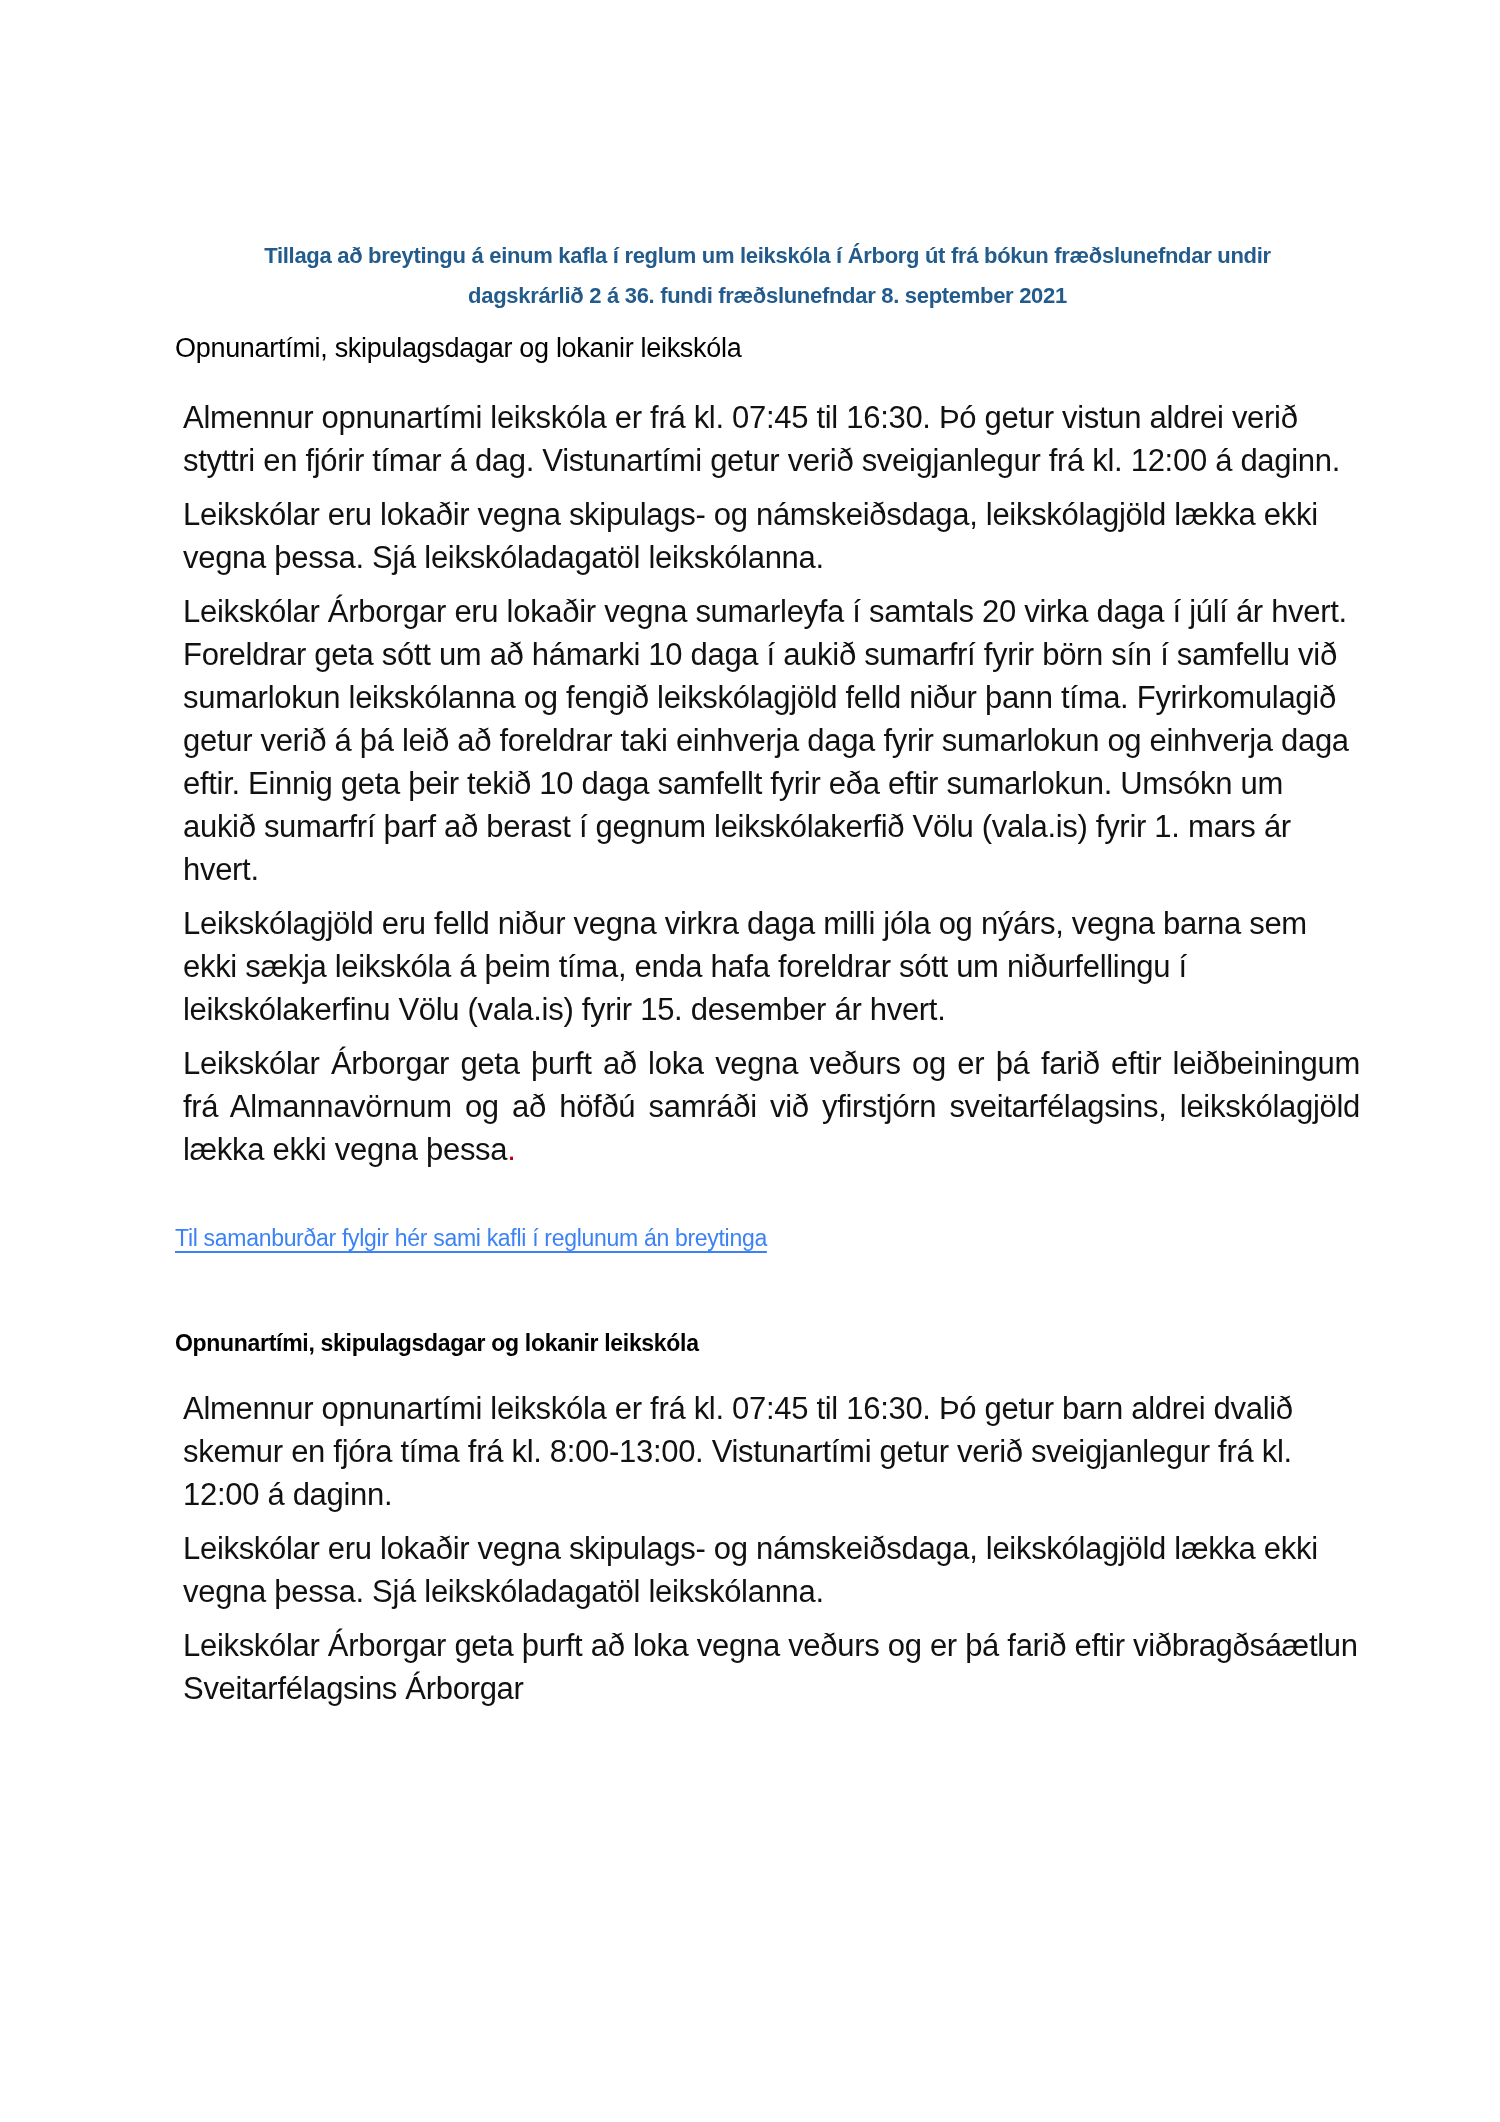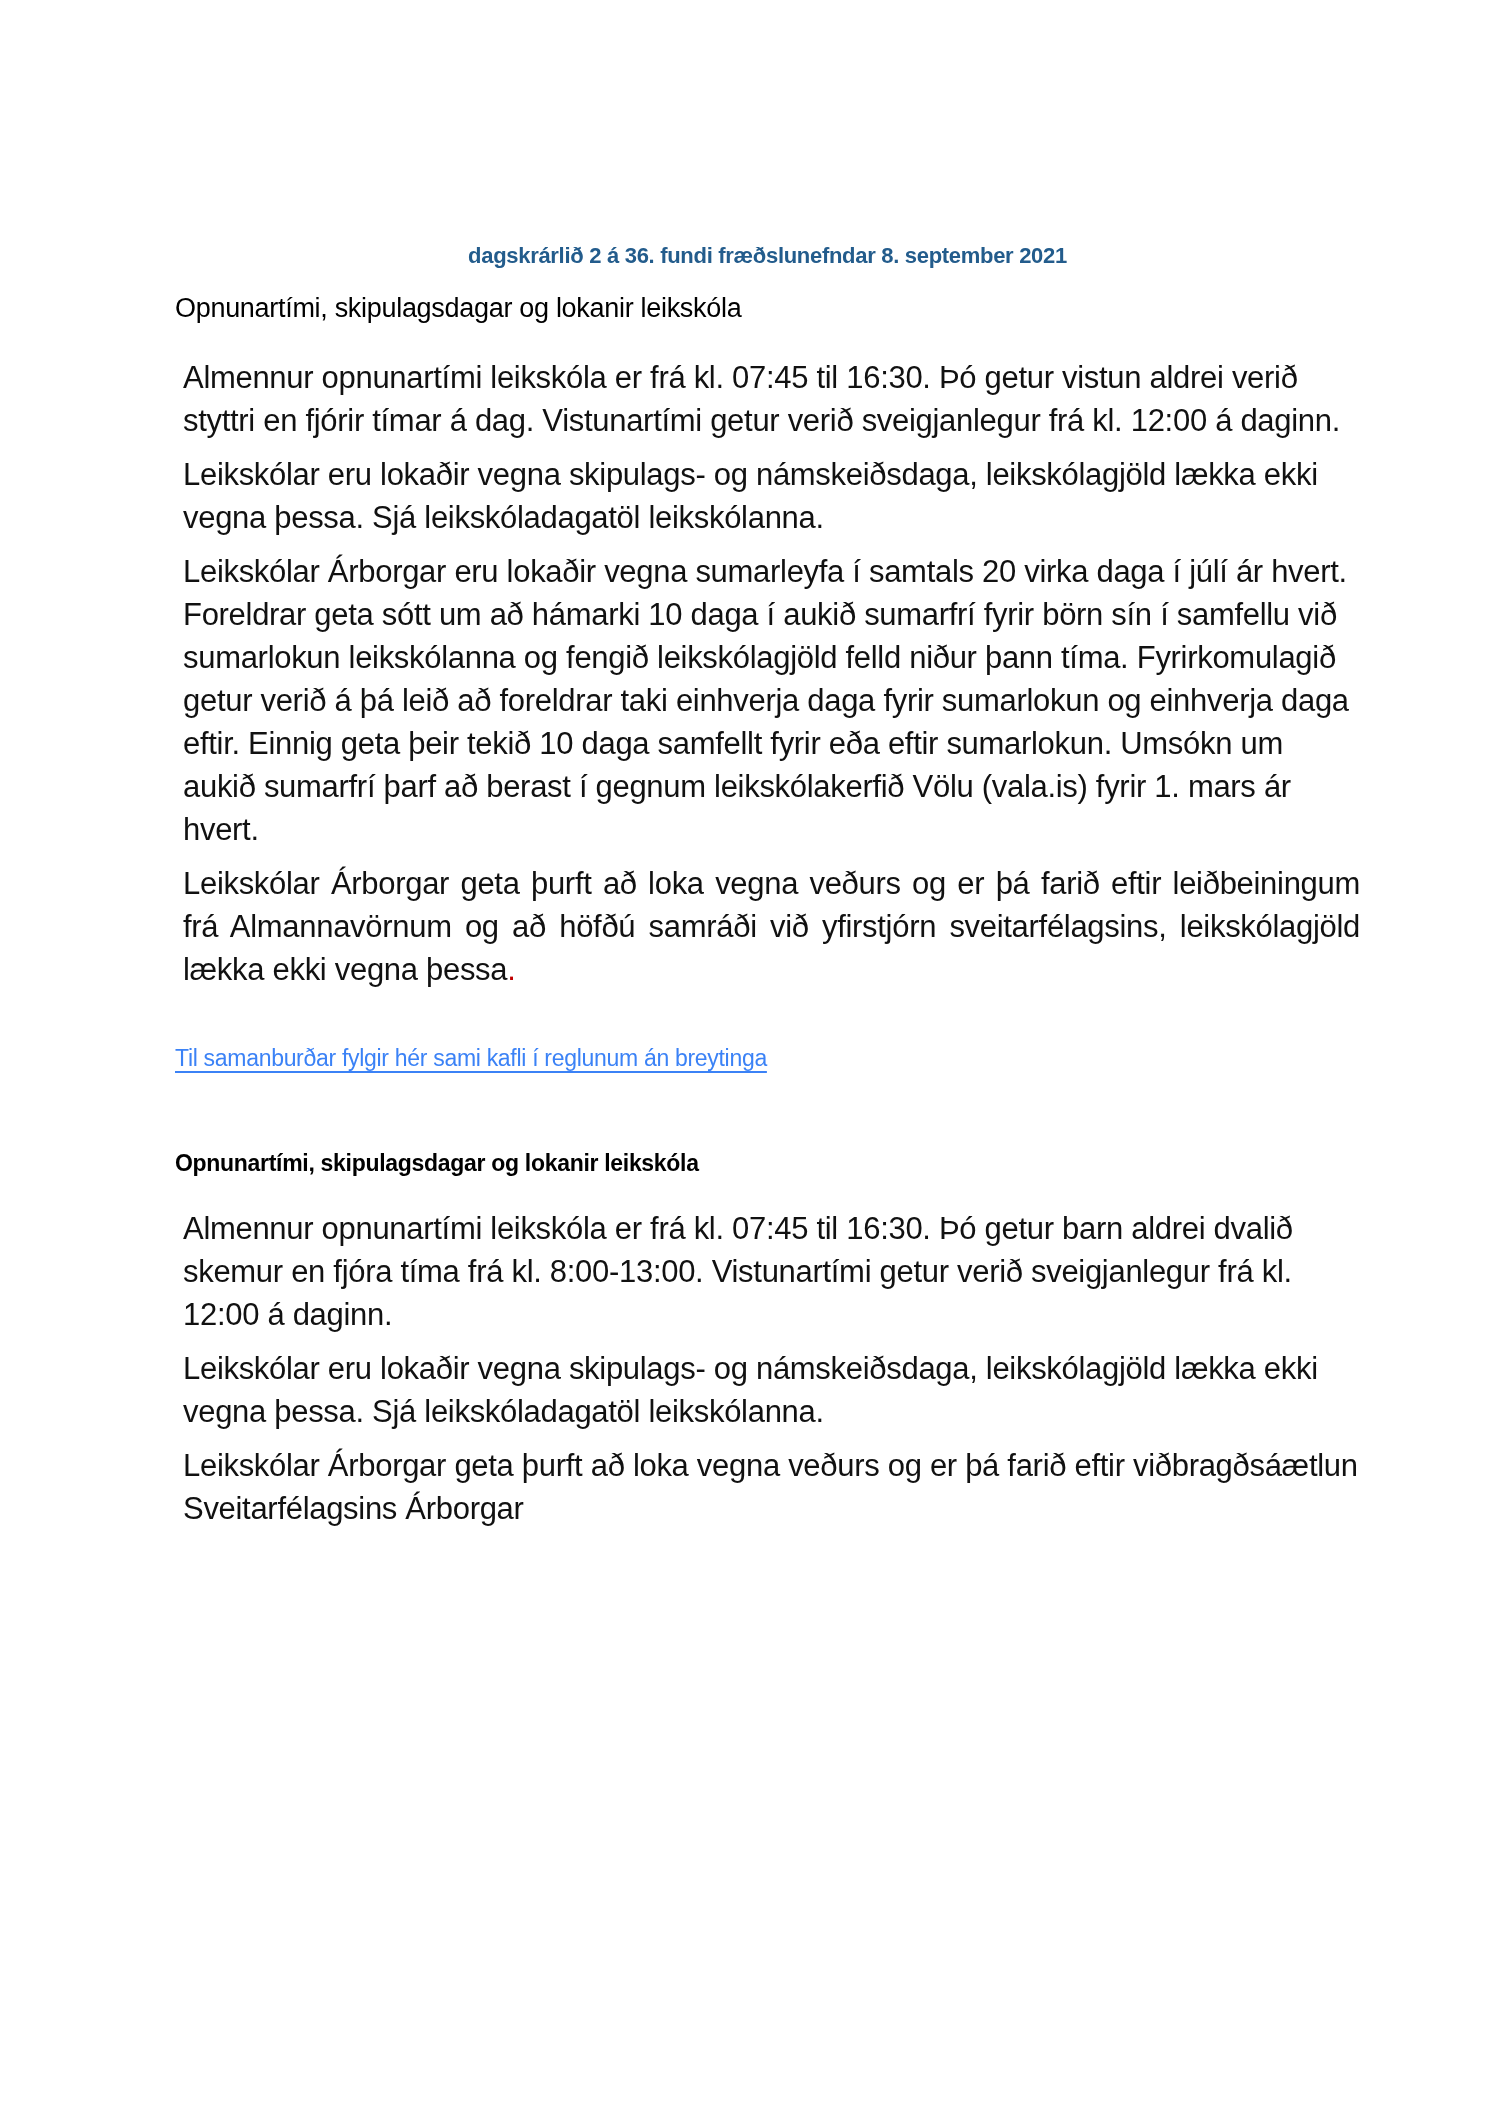--- a/index.html
+++ b/index.html
@@ -72,32 +72,34 @@
     margin: 0 0 22px 0;
   }
 </style>
 </head>
 <body>
 
 <div class="page">
   <div class="content">
 
     <div class="doc-title" style="color: rgb(35, 92, 140);">
+      <div class="title-line">Tillaga að breytingu á einum kafla í reglum um leikskóla í Árborg út frá bókun fræðslunefndar undir</div>
       <div class="title-line">dagskrárlið 2 á 36. fundi fræðslunefndar 8. september 2021</div>
     </div>
 
     <div class="h1">Opnunartími, skipulagsdagar og lokanir leikskóla</div>
 
     <p class="body-par">Almennur opnunartími leikskóla er frá kl. 07:45 til 16:30. Þó getur vistun aldrei verið styttri en fjórir tímar á dag. Vistunartími getur verið sveigjanlegur frá kl. 12:00 á daginn.</p>
 
     <p class="body-par">Leikskólar eru lokaðir vegna skipulags- og námskeiðsdaga, leikskólagjöld lækka ekki vegna þessa. Sjá leikskóladagatöl leikskólanna.</p>
 
     <p class="body-par">Leikskólar Árborgar eru lokaðir vegna sumarleyfa í samtals 20 virka daga í júlí ár hvert.  Foreldrar geta sótt um að hámarki 10 daga í aukið sumarfrí fyrir börn sín í samfellu við sumarlokun leikskólanna og fengið leikskólagjöld felld niður þann tíma. Fyrirkomulagið getur verið á þá leið að foreldrar taki einhverja daga fyrir sumarlokun og einhverja daga eftir. Einnig geta þeir tekið 10 daga samfellt fyrir eða eftir sumarlokun.  Umsókn um aukið sumarfrí þarf að berast í gegnum leikskólakerfið Völu (vala.is) fyrir 1. mars ár hvert.</p>
 
 
+    <p class="body-par">Leikskólagjöld eru felld niður vegna virkra daga milli jóla og nýárs, vegna barna sem ekki sækja leikskóla á þeim tíma, enda hafa foreldrar sótt um niðurfellingu í leikskólakerfinu Völu (vala.is) fyrir 15. desember ár hvert.</p>
 
     <p class="body-par justified">
       <span>Leikskólar Árborgar geta þurft að loka vegna veðurs og er þá farið eftir leiðbeiningum frá Almannavörnum og að höfðú samráði við yfirstjórn sveitarfélagsins, leikskólagjöld lækka ekki vegna þessa</span><span class="red-period" id="red-period" style="color: rgb(192, 0, 0);">.</span>
     </p>
 
     <div class="compare-heading">Til samanburðar fylgir hér sami kafli í reglunum án breytinga</div>
 
     <div class="h2-bold">Opnunartími, skipulagsdagar og lokanir leikskóla</div>
 
     <p class="body-par">Almennur opnunartími leikskóla er frá kl. 07:45 til 16:30. Þó getur barn aldrei dvalið skemur en fjóra tíma frá kl. 8:00-13:00. Vistunartími getur verið sveigjanlegur frá kl. 12:00 á daginn.</p>

